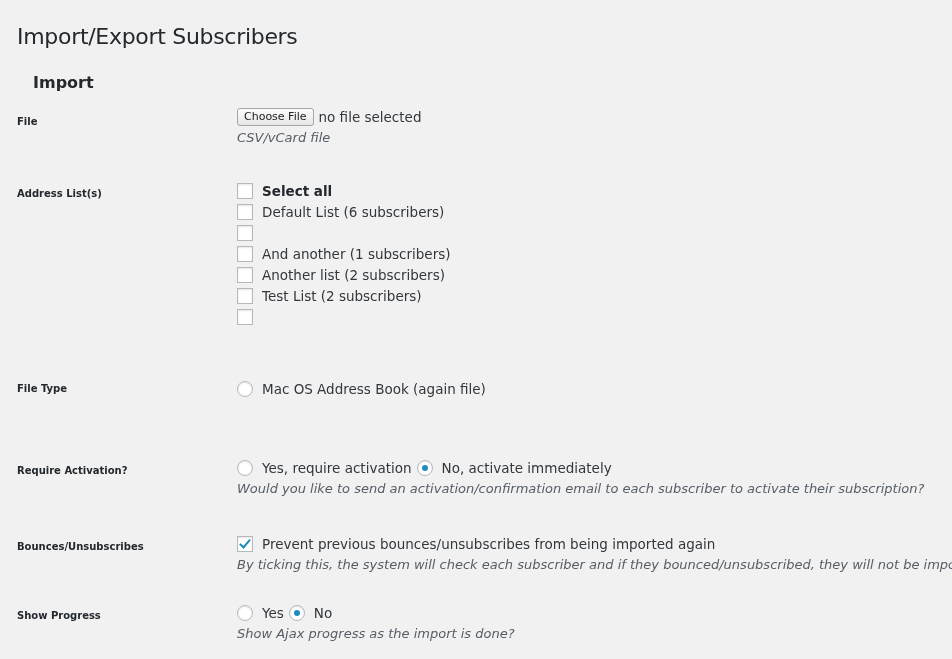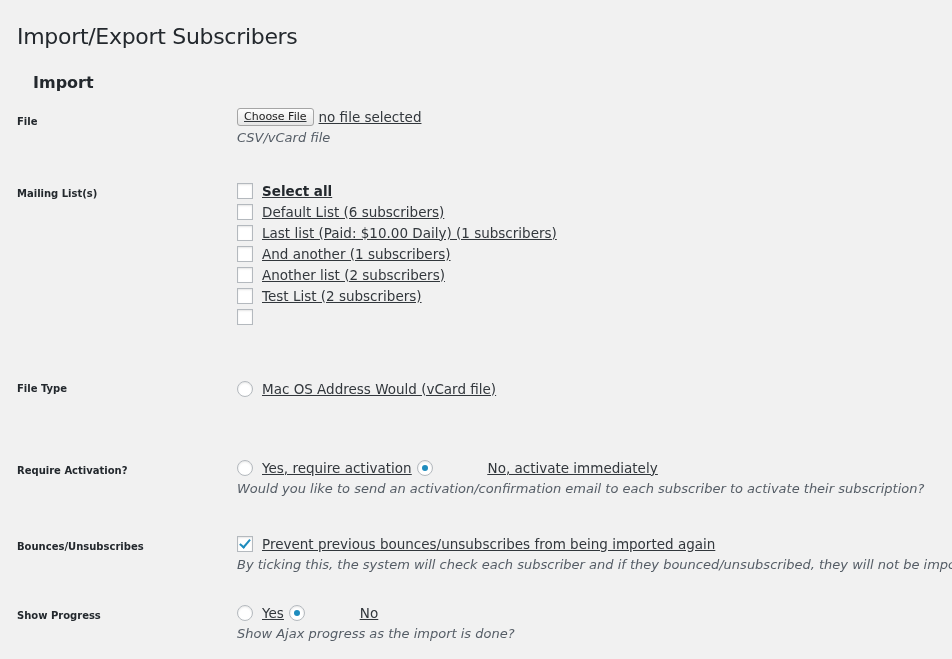--- a/index.html
+++ b/index.html
@@ -15,21 +15,21 @@
   }
   .subtitle {
     position: absolute; left: 17px; top: 57px;
     font-size: 16px; font-weight: 600; color: #23282d;
   }
   .label {
     position: absolute; left: 17px;
     font-size: 10px; font-weight: 700; color: #23282d;
   }
   .field { position: absolute; left: 237px; font-size: 13.5px; color: #32373c; }
-  .row-line { display: flex; align-items: center; height: 21px; white-space: nowrap; text-decoration: underline; }
+  .row-line { display: flex; align-items: center; height: 21px; white-space: nowrap; }
   .desc { font-style: italic; color: #555d66; font-size: 13px; height: 22px; line-height: 22px; white-space: nowrap; }
   .file-btn {
     font-family: "DejaVu Sans", sans-serif; font-size: 11px; color: #222;
     background: linear-gradient(#fdfdfd, #e6e6e6);
     border: 1px solid #a5a5a5; border-radius: 3px;
     padding: 1px 6px; height: 18px; line-height: 14px; margin-right: 5px;
   }
   .cb {
     width: 14px; height: 14px; border: 1px solid #b4b9be; background: #fff;
     box-shadow: inset 0 1px 2px rgba(0,0,0,0.1);
@@ -43,51 +43,50 @@
   }
   .radio {
     width: 14px; height: 14px; border: 1px solid #b4b9be; border-radius: 50%;
     background: #fff; box-shadow: inset 0 1px 2px rgba(0,0,0,0.1);
     margin-right: 9px; flex: none; position: relative; box-sizing: content-box;
   }
   .radio.checked::after {
     content: ""; position: absolute; left: 4px; top: 4px;
     width: 6px; height: 6px; border-radius: 50%; background: #1e8cbe;
   }
-  .inline-gap { margin-left: 5px; gap: 46px; }
+  .inline-gap { margin-left: 5px; }
   .bold { font-weight: 700; color: #23282d; }
 </style>
 </head>
 <body>
 
 <h1 class="title" style="margin:0;">Import/Export Subscribers</h1>
 <h2 class="subtitle" style="margin:16px;">Import</h2>
 
 <div class="label" style="top:116px;">File</div>
 <div class="field" style="top:107px;">
   <div class="row-line" style="height:20px;">
     <button class="file-btn">Choose File</button>
     <span>no file selected</span>
   </div>
   <div class="desc">CSV/vCard file</div>
 </div>
 
-<div class="label" style="top:188px;">Mailing List(s)</div>
+<div class="label" style="top:188px;">Address List(s)</div>
 <div class="field" style="top:180px;">
   <label class="row-line">
     <span class="cb"></span>
     <span class="bold">Select all</span>
   </label>
   <label class="row-line">
     <span class="cb"></span>
     <span>Default List (6 subscribers)</span>
   </label>
   <label class="row-line">
     <span class="cb"></span>
-    <span>Last list (Paid: $10.00 Daily) (1 subscribers)</span>
   </label>
   <label class="row-line">
     <span class="cb"></span>
     <span>And another (1 subscribers)</span>
   </label>
   <label class="row-line">
     <span class="cb"></span>
     <span>Another list (2 subscribers)</span>
   </label>
   <label class="row-line">
@@ -96,21 +95,21 @@
   </label>
   <label class="row-line">
     <span class="cb"></span>
   </label>
 </div>
 
 <div class="label" style="top:383px;">File Type</div>
 <div class="field" style="top:378px;">
   <label class="row-line">
     <span class="radio"></span>
-    <span>Mac OS Address Would (vCard file)</span>
+    <span>Mac OS Address Book (again file)</span>
   </label>
 </div>
 
 <div class="label" style="top:465px;text-align:center;">Require Activation?</div>
 <div class="field" style="top:457px;">
   <div class="row-line">
     <label class="row-line">
       <span class="radio"></span>
       <span>Yes, require activation</span>
     </label>

